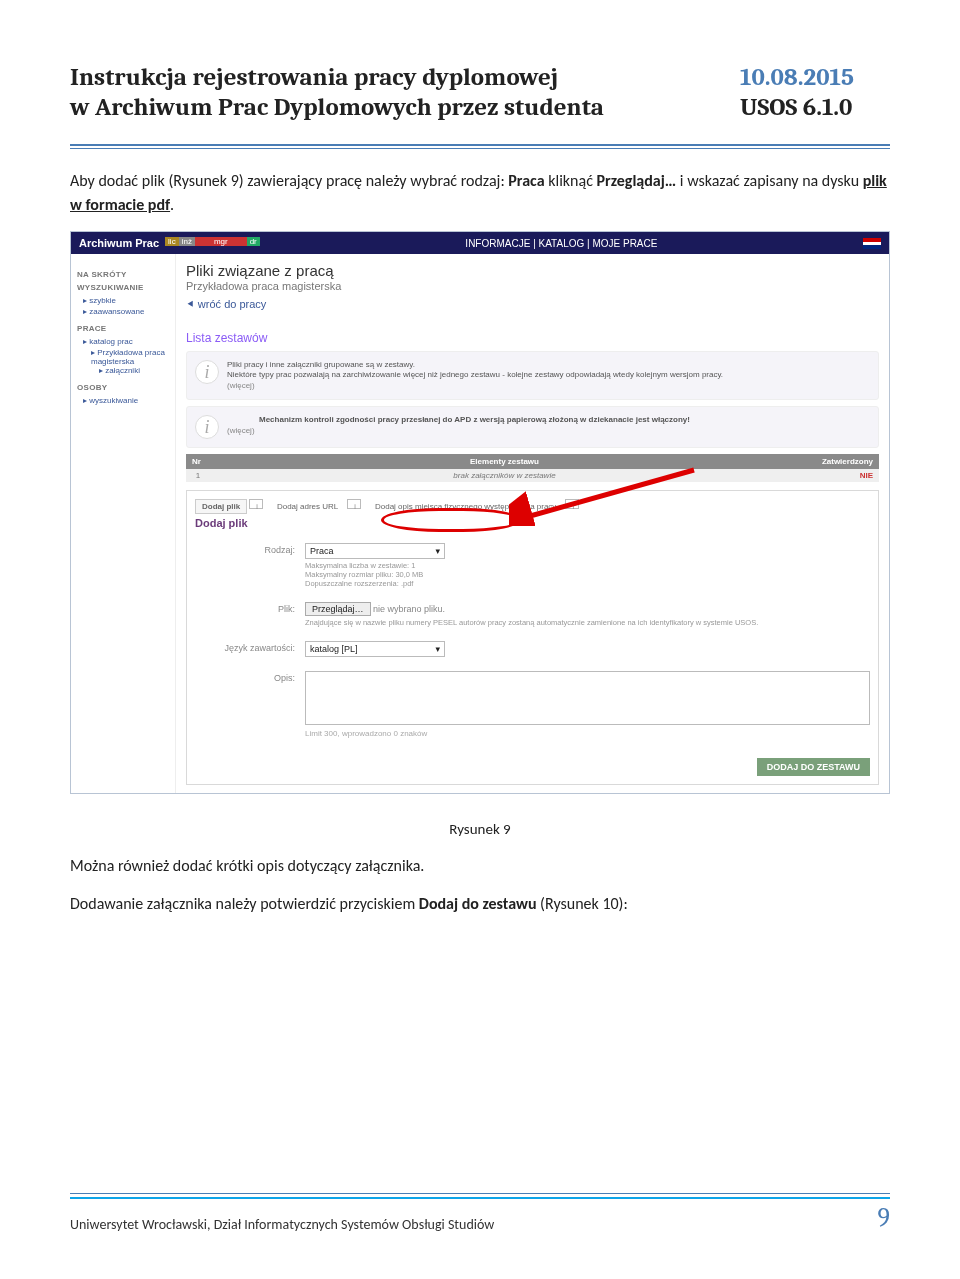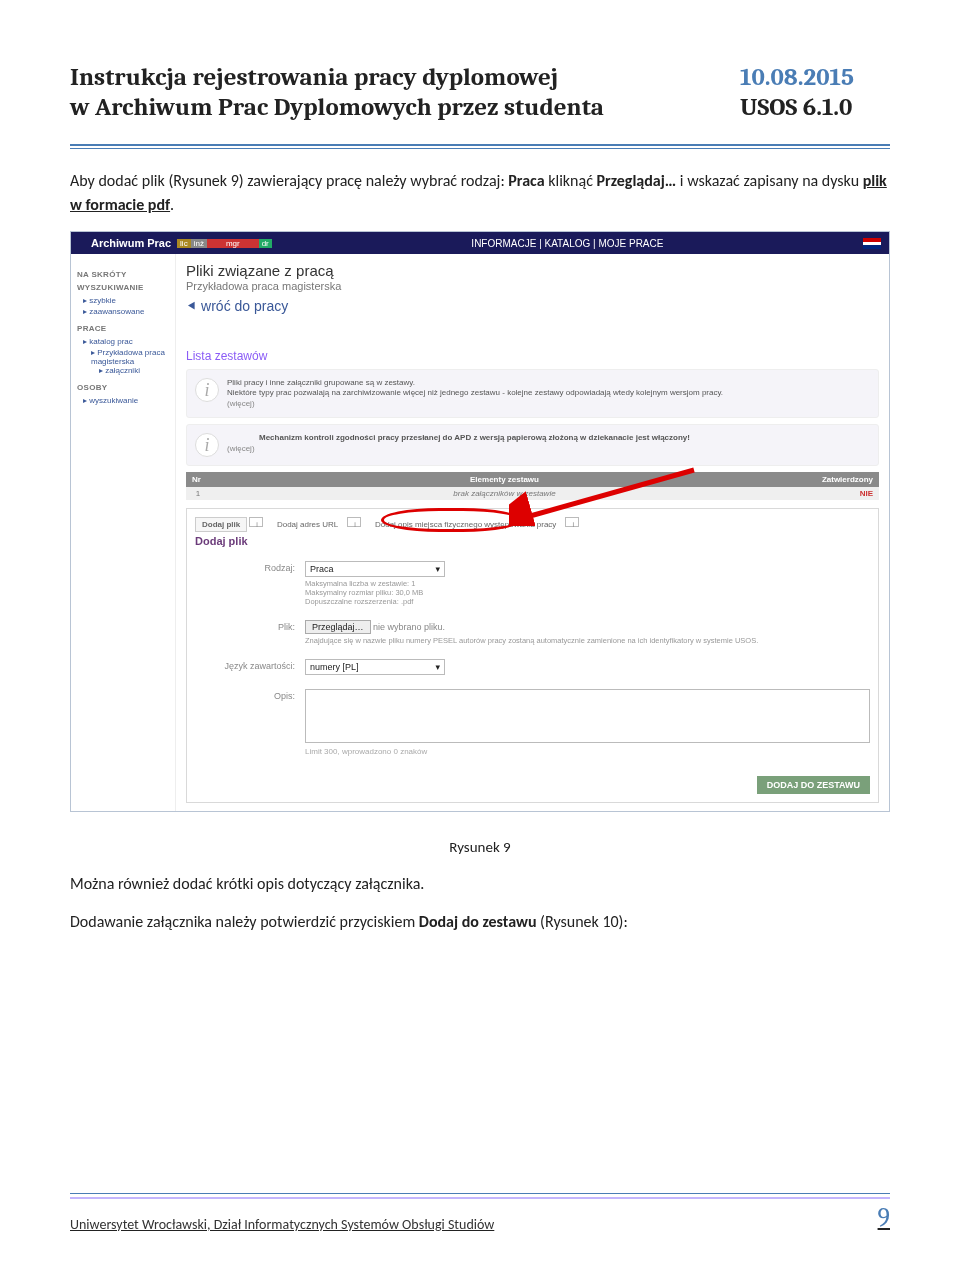--- a/index.html
+++ b/index.html
@@ -35,21 +35,21 @@
   }
   .shot-topbar {
     background: #1a1a5a;
     display: flex;
     align-items: center;
     height: 22px;
     padding: 0 8px;
     color: #fff;
     justify-content: space-between;
   }
-  .shot-logo { display: flex; align-items: center; gap: 6px; margin-left: 12px; }
+  .shot-logo { display: flex; align-items: flex-start; gap: 6px; }
   .shot-logo-main { font-weight: bold; font-size: 11px; color: #fff; }
   .shot-logo-sub { font-size: 8px; }
   .sub-lic { background:#a82; color:#fff; padding:0 3px;}
   .sub-inz { background:#888; color:#fff; padding:0 3px;}
   .sub-mgr { background:#c33; color:#fff; padding:0 19px;}
   .sub-dr  { background:#2a6; color:#fff; padding:0 3px;}
   .shot-nav { font-size: 10px; color:#fff; }
   .shot-flag { width: 18px; height: 11px; background: linear-gradient(#c00 33%, #fff 33%, #fff 66%, #00247d 66%); }
   .shot-body { display: flex; min-height: 360px; }
   .shot-side {
@@ -59,21 +59,21 @@
     border-right: 1px solid #eee;
     color: #555;
   }
   .side-h { font-size: 8px; font-weight: bold; margin: 8px 0 4px; letter-spacing: 0.3px; color: #777; }
   .side-item { font-size: 8px; color: #3a5898; margin: 2px 0; padding-left: 6px; }
   .side-sub { font-size: 8px; color: #3a5898; margin-left: 14px; }
   .side-sub2 { font-size: 8px; color: #3a5898; margin-left: 22px; }
   .shot-main { flex: 1; padding: 8px 10px; background:#fff; }
   .main-title { font-size: 15px; color: #333; margin-bottom: 1px; }
   .main-sub { font-size: 11px; color: #777; margin-bottom: 6px; }
-  .backlink { font-size: 14px; color: #3a5898; margin-bottom: 28px; display:inline-block; }
+  .backlink { font-size: 11px; color: #3a5898; margin-bottom: 14px; display:inline-block; }
   .sec-h { font-size: 12px; color: #8b5cf6; margin: 6px 0; }
   .infobox { display:flex; gap:8px; background:#f5f4f9; border:1px solid #eee; padding:8px; margin-bottom:6px; border-radius:3px; }
   .infobox .i { width:24px; height:24px; display:flex; align-items:center; justify-content:center; color:#aaa; font-family: Georgia, serif; font-style:italic; font-size:18px; background:#fff; border:1px solid #ddd; border-radius:14px; flex-shrink:0;}
   .infobox .txt { font-size:8px; color:#555; line-height:1.3; }
   .infobox .txt b { font-weight: bold; padding-left: 32px; }
   .more { color:#888; font-size:8px;}
   .tbl { width:100%; border-collapse: collapse; margin: 6px 0; font-size:8px; }
   .tbl th { background:#8a8a8a; color:#fff; font-weight:bold; padding:3px 6px; text-align:left; }
   .tbl th:last-child { text-align:right; width:80px;}
   .tbl td { background:#efefef; color:#777; padding:2px 6px; font-style:italic; }
@@ -99,21 +99,21 @@
     position:absolute; border:3px solid #d00; border-radius:50%/60%;
     width:140px; height:24px; left:310px; top:276px; z-index:3; pointer-events:none;
   }
   .redarrow {
     position:absolute; left:438px; top:232px; width:190px; height:62px; z-index:3; pointer-events:none;
   }
   .caption { text-align:center; font-size:15px; margin:26px 0 16px; font-family: Calibri, Arial, sans-serif; }
   .footer {
     position:absolute; left:70px; right:70px; bottom:46px;
     display:flex; justify-content:space-between; align-items:flex-end;
-    border-top: 2px solid #c4b5fd; padding-top:4px;text-decoration:underline;
+    border-top: 2px solid #0ea5e9; padding-top:4px;
   }
   .footer::before{
     content:""; position:absolute; top:-6px; left:0; right:0; height:1px; background:#4a7db5;
   }
   .footer-txt { font-size:14px; color:#333; font-family: Calibri, Arial, sans-serif;}
   .footer-num { font-size:26px; color:#4a7db5; font-family: Cambria, Georgia, serif;}
   .fakecircle { position:relative; }
 </style>
 </head>
 <body>
@@ -229,21 +229,21 @@
               <span class="browse">Przeglądaj…</span>
               <span style="font-size:9px;color:#888;">nie wybrano pliku.</span>
               <div class="hint">Znajdujące się w nazwie pliku numery PESEL autorów pracy zostaną automatycznie zamienione na ich identyfikatory w systemie USOS.</div>
             </div>
           </div>
 
           <div class="formrow">
             <div class="lbl">Język zawartości:</div>
             <div class="fld">
               <div class="sel" style="display:flex;justify-content:space-between;align-items:center;">
-                <span>numery [PL]</span>
+                <span>katalog [PL]</span>
                   <span>▾</span>
               </div>
             </div>
           </div>
 
           <div class="formrow">
             <div class="lbl">Opis:</div>
             <div class="fld">
               <textarea class="ta" style=""></textarea>
               <div class="limitln">Limit 300, wprowadzono 0 znaków</div>

